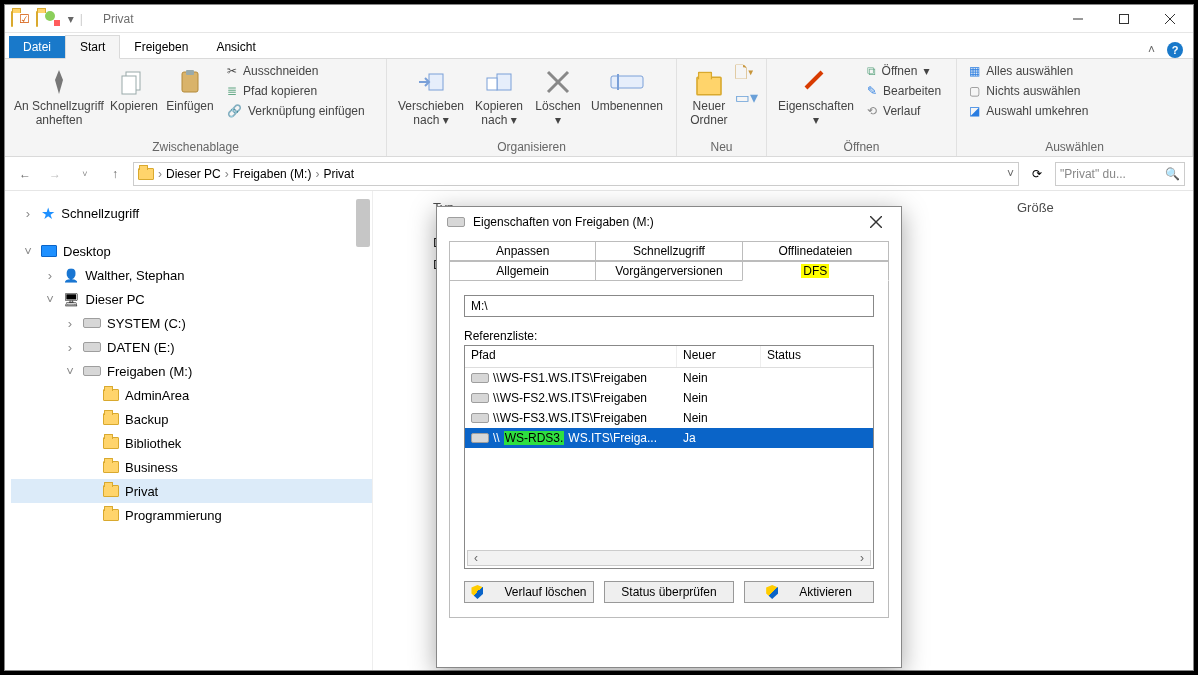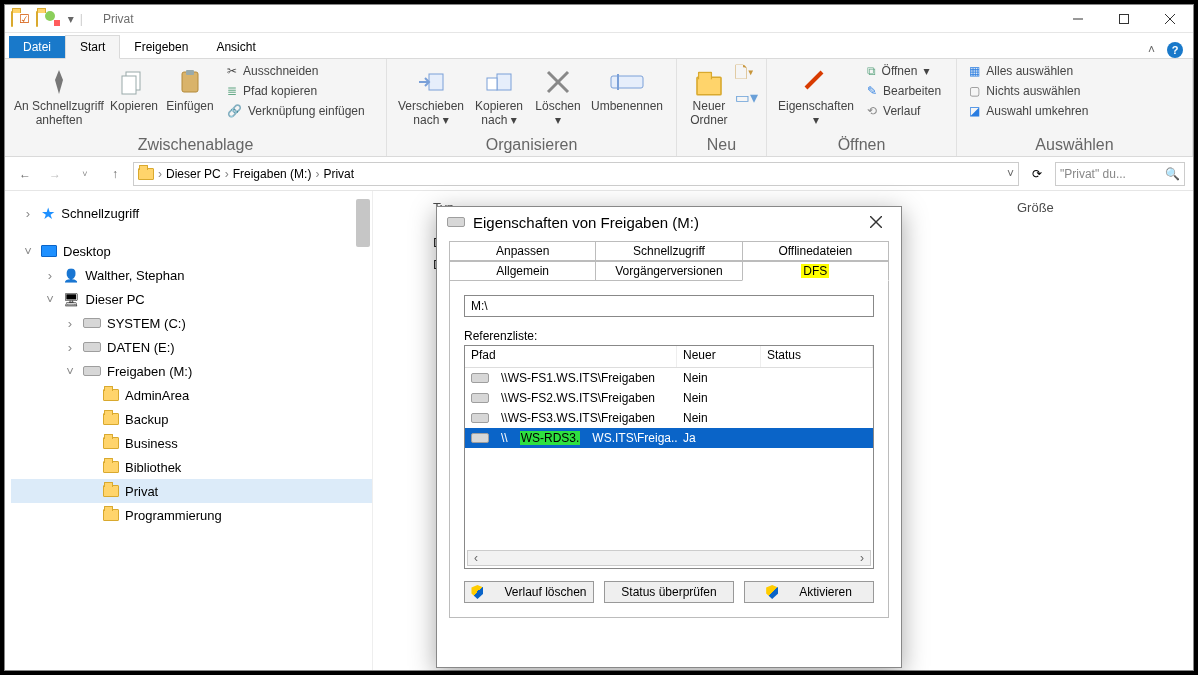--- a/index.html
+++ b/index.html
@@ -19,21 +19,21 @@
   .rtab { padding:4px 14px; font-size:12px; cursor:default; }
   .rtab.file { background:#1979ca; color:#fff; }
   .rtab.active { background:#f5f5f5; border:1px solid #dadada; border-bottom-color:#f5f5f5; margin-bottom:-1px; }
   .ribbon-tabs .help { margin-left:auto; margin-right:10px; display:flex; align-items:center; gap:12px; }
   .help-circle { width:16px; height:16px; border-radius:50%; background:#1979ca; color:#fff; display:flex; align-items:center; justify-content:center; font-size:11px; font-weight:bold; }
 
   
   .ribbon { height:98px; background:#f5f5f5; display:flex; border-bottom:1px solid #dadada; }
   .rgroup { border-right:1px solid #e1e1e1; padding:2px 8px 0 8px; display:flex; flex-direction:column; }
   .rgroup-body { flex:1; display:flex; align-items:flex-start; gap:2px; }
-  .rgroup-label { text-align:center; color:#666; font-size:16px; padding:2px 0; }
+  .rgroup-label { text-align:center; color:#666; font-size:12px; padding:2px 0; }
   .rbtn-big { width:66px; text-align:center; color:#444; font-size:12px; padding-top:4px; }
   .rbtn-big .ic { height:34px; display:flex; align-items:center; justify-content:center; }
   .rbtn-small { display:flex; align-items:center; gap:6px; color:#444; font-size:12px; height:20px; padding:0 4px; white-space:nowrap; }
   .rcol { display:flex; flex-direction:column; gap:0; }
 
   svg { display:block; }
 
   
   .navbar { height:34px; display:flex; align-items:center; gap:6px; padding:0 8px; border-bottom:1px solid #e6e6e6; }
   .navbtn { width:24px; height:24px; display:flex; align-items:center; justify-content:center; color:#666; }
@@ -53,39 +53,39 @@
   .tw { width:14px; text-align:center; color:#8a8a8a; }
 
   .content { flex:1; position:relative; }
   .columns { position:absolute; left:0; top:0; right:0; height:32px; display:flex; align-items:center; color:#4b4b4b; font-size:13px; padding-left:60px; }
   .columns .col { }
   .rows { position:absolute; left:0; top:40px; right:0; }
   .rows .row { height:22px; display:flex; align-items:center; font-size:13px; padding-left:60px; color:#222; }
 
   
   .dialog { position:absolute; left:436px; top:206px; width:466px; height:462px; background:#fff; border:1px solid #888; box-shadow:0 6px 24px rgba(0,0,0,0.35); font-family: Tahoma, sans-serif; }
-  .dlg-title { height:30px; display:flex; align-items:center; padding:0 10px; font-size:15px; }
+  .dlg-title { height:30px; display:flex; align-items:center; padding:0 10px; font-size:12px; }
   .dlg-title .t { flex:1; }
   .dlg-close { width:30px; height:30px; display:flex; align-items:center; justify-content:center; }
   .dlg-body { padding:4px 12px 10px 12px; }
   .tabs { display:flex; flex-wrap:wrap; }
   .tabrow { display:flex; width:100%; }
   .tabrow .dtab { flex:1; text-align:center; border:1px solid #bcbcbc; padding:2px 0; font-size:12px; background:#fff; margin-left:-1px; }
   .tabrow .dtab:first-child { margin-left:0; }
   .dtab.active { background:#fff; border-bottom-color:#fff; position:relative; z-index:2; }
   .dtab .hl { background:yellow; padding:0 2px; }
   .tabpanel { border:1px solid #bcbcbc; border-top:none; padding:14px 14px; }
   .panel-inner { }
   .pathbox { width:100%; border:1px solid #888; padding:3px 6px; font-size:12px; }
   .reflabel { margin-top:12px; font-size:12px; }
   .reflist { margin-top:2px; border:1px solid #888; height:224px; position:relative; }
   .reflist-head { display:flex; height:22px; font-size:12px; border-bottom:1px solid #ddd; }
   .reflist-head .cell { padding:2px 6px; border-right:1px solid #eee; }
   .reflist-body .rrow { display:flex; height:20px; align-items:center; font-size:12px; }
-  .reflist-body .rrow .cell { padding:0 6px; display:flex; align-items:center; gap:12px; overflow:hidden; white-space:nowrap; text-overflow:ellipsis; }
+  .reflist-body .rrow .cell { padding:0 6px; display:flex; align-items:center; gap:4px; overflow:hidden; white-space:nowrap; text-overflow:ellipsis; }
   .reflist-body .rrow.selected { background:#0a64c8; color:#fff; }
   .reflist-body .rrow.selected .mark { background:#2ee040; color:#000; padding:0 1px; }
   .reflist-scroll { position:absolute; left:2px; right:2px; bottom:2px; height:16px; border:1px solid #ccc; background:#f2f2f2; display:flex; justify-content:space-between; }
   .sbtn { width:16px; text-align:center; color:#666; }
 
   .dlg-buttons { display:flex; gap:10px; margin-top:12px; }
   .dbtn { flex:1; border:1px solid #999; background:#efefef; padding:3px 0; font-size:12px; display:flex; align-items:center; justify-content:center; gap:21px; }
 
   .folder-mini { width:16px; height:12px; background:#ffd46b; border:1px solid #d9a92e; border-radius:1px; position:relative; }
   .folder-mini::before { content:""; position:absolute; top:-4px; left:0; width:7px; height:4px; background:#ffd46b; border:1px solid #d9a92e; border-bottom:none; border-radius:1px 1px 0 0; }
@@ -373,26 +373,26 @@
           <span>AdminArea</span>
         </div>
       <div class="tnode" style="padding-left:72px">
           <span class="tw"></span>
           <span class="folder-mini"></span>
           <span>Backup</span>
         </div>
       <div class="tnode" style="padding-left:72px">
           <span class="tw"></span>
           <span class="folder-mini"></span>
-          <span>Business</span>
+          <span>Bibliothek</span>
         </div>
       <div class="tnode" style="padding-left:72px">
           <span class="tw"></span>
           <span class="folder-mini"></span>
-          <span>Bibliothek</span>
+          <span>Business</span>
         </div>
       <div class="tnode hover-band" style="padding-left:72px">
           <span class="tw"></span>
           <span class="folder-mini"></span>
           <span>Privat</span>
         </div>
       <div class="tnode" style="padding-left:72px">
           <span class="tw"></span>
           <span class="folder-mini"></span>
           <span>Programmierung</span>

